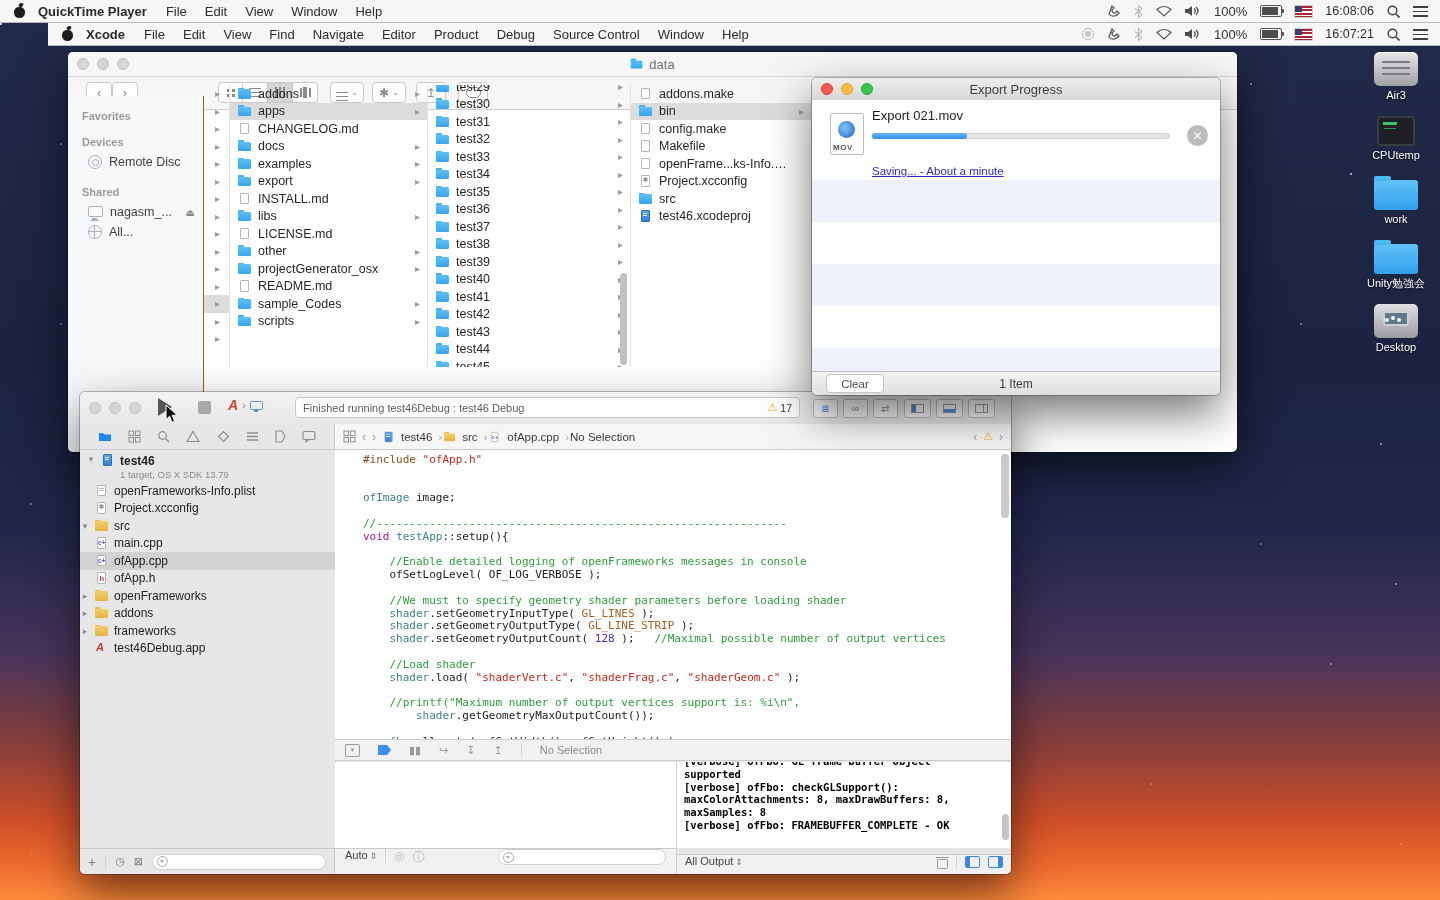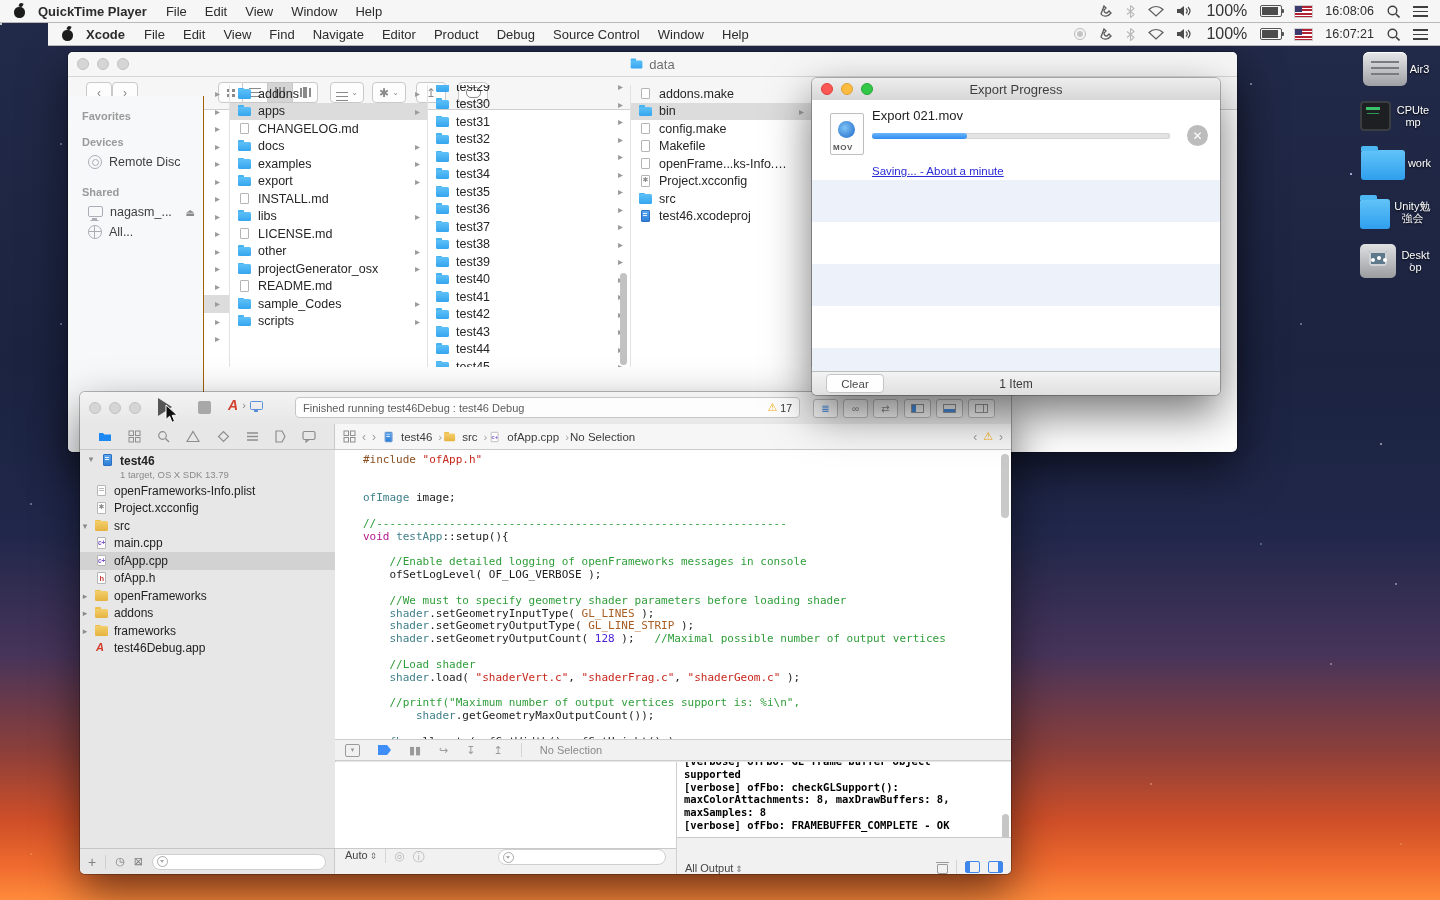--- a/index.html
+++ b/index.html
@@ -30,21 +30,21 @@
   .mb-right{margin-left:auto;display:flex;align-items:center;gap:13px;padding-right:12px}
   .mb-time{font-size:12.5px}
   .apple{width:12px;height:14px;position:relative;margin-left:14px}
   .apple::before{content:"";position:absolute;left:0;top:3px;width:11px;height:11px;background:#1c1c1c;border-radius:45% 45% 48% 48%}
   .apple::after{content:"";position:absolute;left:5px;top:-1px;width:4px;height:4px;background:#1c1c1c;border-radius:60% 0 60% 0;transform:rotate(20deg)}
   .batt{width:20px;height:10px;border:1px solid #555;border-radius:2px;position:relative}
   .batt::after{content:"";position:absolute;right:-3px;top:2.5px;width:2px;height:4px;background:#555;border-radius:0 1px 1px 0}
   .batt i{position:absolute;left:1px;top:1px;bottom:1px;width:16px;background:#4c4c4c}
   .usflag{width:17px;height:11px;background:repeating-linear-gradient(180deg,#b22234 0 1.7px,#fff 1.7px 3.4px);position:relative;box-shadow:0 0 0 1px #cfcfcf}
   .usflag::before{content:"";position:absolute;left:0;top:0;width:7px;height:6px;background:#3c3b6e}
-  .pct{font-size:16px;color:#333}
+  .pct{font-size:13px;color:#333}
   .ic-lines{width:15px;height:11px;background:repeating-linear-gradient(180deg,#3f3f3f 0 1.6px,transparent 1.6px 4.6px)}
   .rec-dot{width:12px;height:12px;border-radius:50%;border:1.5px solid #b9b9b9;box-sizing:border-box;position:relative}
   .rec-dot::after{content:"";position:absolute;left:2px;top:2px;right:2px;bottom:2px;border-radius:50%;background:#c4c4c4}
   svg.mbi{display:block}
 
   
   .window{position:absolute;border-radius:5px;box-shadow:0 18px 45px rgba(0,0,0,.55),0 0 0 1px rgba(0,0,0,.25);overflow:hidden;background:#fff}
   .titlebar{height:24px;background:#f6f6f6;border-bottom:1px solid #d6d6d6;position:relative;display:flex;align-items:center}
   .lights{display:flex;gap:8px;padding-left:9px}
   .light{width:12px;height:12px;border-radius:50%;background:#d5d5d5;border:1px solid #c2c2c2;box-sizing:border-box}
@@ -175,33 +175,33 @@
   .dbg-ic{font-size:11px}
   .dbg-sep{width:1px;height:14px;background:#d4d4d4}
   .dbg-nosel{font-size:11px;color:#8a8a8a}
 
   .dbgarea-l{position:absolute;left:255px;top:370px;width:342px;bottom:26px;background:#fff;border-right:1px solid #cfcfcf;box-sizing:border-box}
   .dbgarea-r{position:absolute;left:597px;top:370px;right:0;bottom:26px;background:#fff;overflow:hidden}
   .console{margin:-7px 8px 0 7px;font-family:"DejaVu Sans Mono",monospace;font-size:10.5px;line-height:12.8px;color:#000;white-space:pre;font-weight:bold}
   .con-scroll{position:absolute;right:2px;bottom:8px;width:7px;height:26px;border-radius:4px;background:#c6c6c6}
 
   .dbgfoot-l{position:absolute;left:255px;bottom:0;width:342px;height:26px;background:#f1f1f1;border-top:1px solid #c9c9c9;border-right:1px solid #cfcfcf;display:flex;gap:8px;padding:0 10px;box-sizing:border-box;font-size:11px;color:#444}
-  .dbgfoot-r{position:absolute;left:597px;bottom:0;right:0;height:37px;background:#f1f1f1;border-top:1px solid #c9c9c9;display:flex;align-items:flex-end;padding:0 8px;box-sizing:border-box;font-size:11px;color:#444}
+  .dbgfoot-r{position:absolute;left:597px;bottom:0;right:0;height:20px;background:#f1f1f1;border-top:1px solid #c9c9c9;display:flex;align-items:flex-start;padding:0 8px;box-sizing:border-box;font-size:11px;color:#444}
   .updown{font-size:9px;color:#777;margin-left:2px}
   .gray-ic{color:#b5b5b5;font-size:12px}
   .panel-sq{width:15px;height:12px;border:1.5px solid #3d86ec;border-radius:2px;position:relative;box-sizing:border-box}
   .panel-sq.l::after{content:"";position:absolute;left:0;top:0;bottom:0;width:4px;background:#3d86ec}
   .panel-sq.r::after{content:"";position:absolute;right:0;top:0;bottom:0;width:4px;background:#3d86ec}
   .trash{width:11px;height:13px;position:relative}
   .trash::before{content:"";position:absolute;left:0;top:3px;width:11px;height:10px;border:1px solid #9a9a9a;border-radius:1px 1px 2px 2px;box-sizing:border-box}
   .trash::after{content:"";position:absolute;left:-1px;top:1px;width:13px;height:1.5px;background:#9a9a9a}
 
   
   .dicons{position:absolute;right:8px;top:52px;width:72px;display:flex;flex-direction:column;align-items:center;gap:15px;z-index:1}
-  .dicon{display:flex;flex-direction:row;align-items:center;gap:3px}
+  .dicon{display:flex;flex-direction:column;align-items:center;gap:3px}
   .dicon .lbl{font-size:11px;color:#fff;text-shadow:0 1px 2px rgba(0,0,0,.9);text-align:center;line-height:12px;max-width:70px;word-break:break-all}
   .di{width:44px;height:34px;position:relative}
   .di.capsule{background:linear-gradient(#e8e8ea,#9fa0a4);border-radius:6px;box-shadow:inset 0 1px 0 #fff}
   .di.capsule::after{content:"";position:absolute;left:8px;top:9px;right:8px;height:14px;background:repeating-linear-gradient(180deg,#7a7b80 0 2px,transparent 2px 6px)}
   .di.terminal{width:38px;height:30px;background:#1d1f22;border-radius:4px;border:2px solid #3a3d42;box-sizing:border-box}
   .di.terminal::after{content:"";position:absolute;left:4px;top:4px;width:14px;height:3px;background:#39c26a;box-shadow:0 5px 0 -1px #2a9a52}
   .di.bigfolder{background:linear-gradient(#62c4f8,#2f9fee);border-radius:3px;margin-top:4px;height:30px}
   .di.bigfolder::before{content:"";position:absolute;left:0;top:-4px;width:17px;height:5px;background:#4db7f4;border-radius:2px 2px 0 0}
   .di.netdrive{background:linear-gradient(#dfe0e2,#9b9ca0);border-radius:5px}
   .di.netdrive::after{content:"";position:absolute;left:9px;top:7px;right:9px;height:15px;background:#5e788c;border-radius:2px;box-shadow:inset 0 0 0 2px #cfd3d6}

